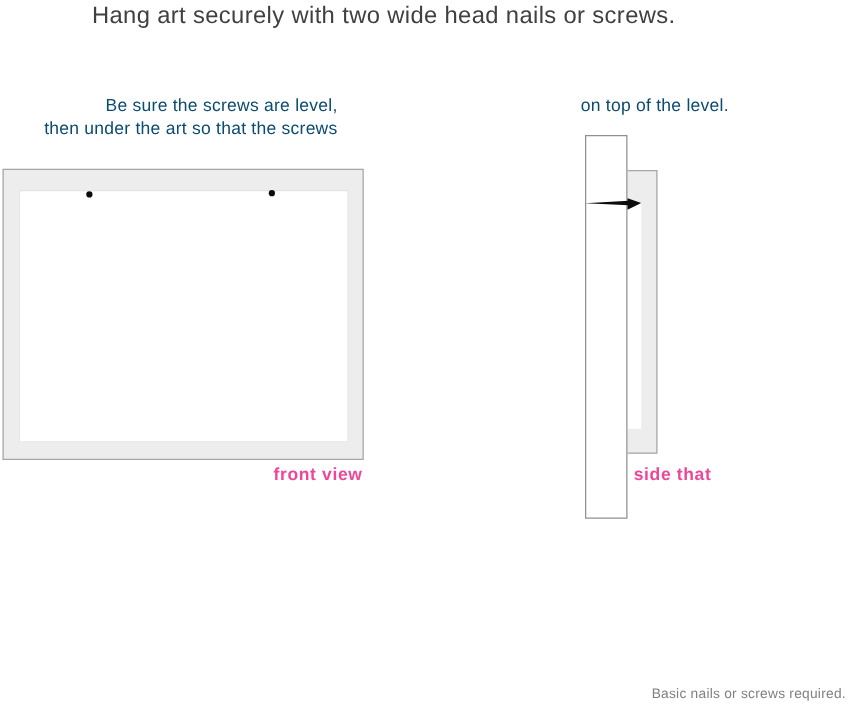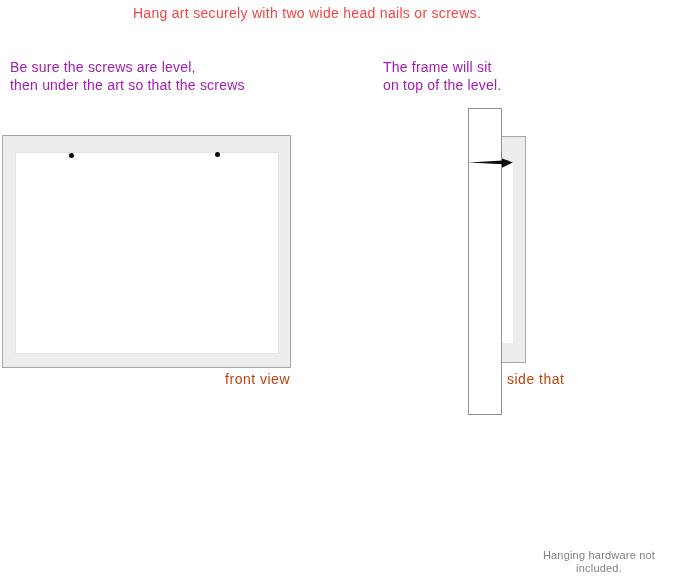--- a/index.html
+++ b/index.html
@@ -12,35 +12,36 @@
     font-family: "Liberation Sans", "DejaVu Sans", sans-serif;
     color: #474747;
   }
 
   .title {
     position: absolute;
     left: 0; top: 0;
     width: 614px;
     margin: 0;
     text-align: center;
-    font-size: 14px;
+    font-size: 19px;
     font-weight: 300;
     letter-spacing: 0.3px;
-    color: #ef4444;
+    color: #404040;
     line-height: 26px;
   }
 
   .instruction {
     position: absolute;
-    text-align: left;
+    text-align: right;
     font-size: 14px;
     font-weight: 300;
     line-height: 17.5px;
     letter-spacing: 0.2px;
-    color: #a21caf;
+    color: #0c4a6e;
+    margin-top: 17px;
   }
   .instruction .line { display: block; }
   .front-instruction { left: 10px; top: 59px;  width: 260px; }
   .side-instruction  { left: 383px; top: 59px; width: 200px; }
 
   
   .front-frame {
     position: absolute;
     left: 2px; top: 135px;
     width: 287px; height: 231px;
@@ -59,23 +60,23 @@
     width: 5px; height: 5px;
     border-radius: 50%;
     background: #0c0c0c;
   }
   .nail-dot-left  { left: 53px;  top: 0px; }
   .nail-dot-right { left: 199px; top: -1px; }
 
   .view-label {
     position: absolute;
     font-size: 14px;
-    font-weight: 400;
+    font-weight: 700;
     letter-spacing: 0.5px;
-    color: #c2410c;
+    color: #ec4899;
   }
   .front-label { left: 140px; top: 371px; width: 150px; text-align: right; }
   .side-label  { left: 507px; top: 371px; }
 
   
   .side-diagram {
     position: absolute;
     left: 466px; top: 108px;
     width: 64px; height: 310px;
   }
@@ -126,21 +127,20 @@
 <div class="page">
 
   <h1 class="title">Hang art securely with two wide head nails or screws.</h1>
 
   <div class="instruction front-instruction">
     <span class="line">Be sure the screws are level,</span>
     <span class="line">then under the art so that the screws</span>
   </div>
 
   <div class="instruction side-instruction">
-    <span class="line">The frame will sit</span>
     <span class="line">on top of the level.</span>
   </div>
 
   <div class="front-frame">
     <div class="front-art">
       <span class="nail-dot nail-dot-left"></span>
       <span class="nail-dot nail-dot-right"></span>
     </div>
   </div>
   <div class="view-label front-label">front view</div>
@@ -151,17 +151,16 @@
     </div>
     <div class="side-wall"></div>
     <svg class="nail-svg" width="52" height="18" viewBox="0 0 52 18">
       <polygon points="4,9.6 39,7.6 39,11.2" fill="#0c0c0c"></polygon>
       <polygon points="38,5.5 49,9.4 38,14.8" fill="#0c0c0c"></polygon>
     </svg>
   </div>
   <div class="view-label side-label">side that</div>
 
   <div class="footer">
-    <span class="line">Hanging hardware not included.</span>
     <span class="line">Basic nails or screws required.</span>
   </div>
 
 </div>
 
 </body></html>

